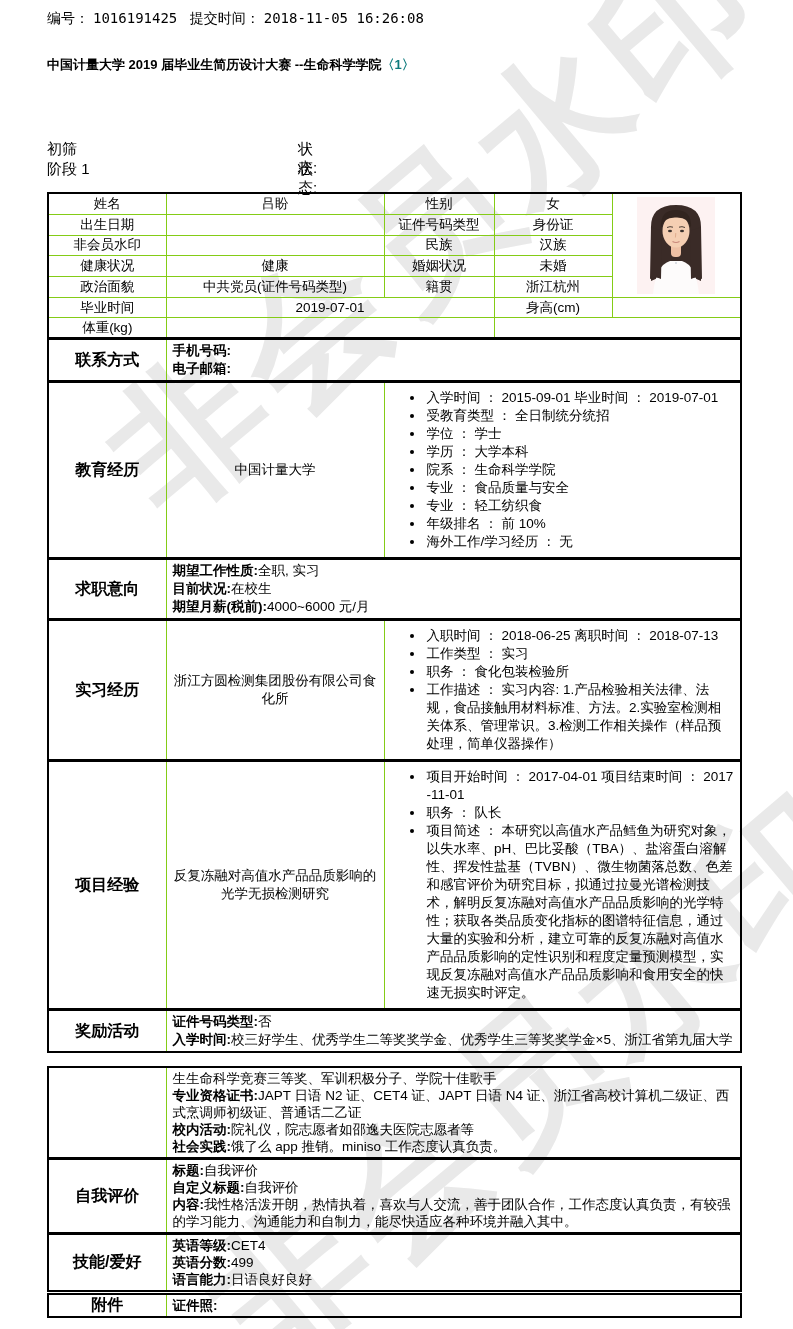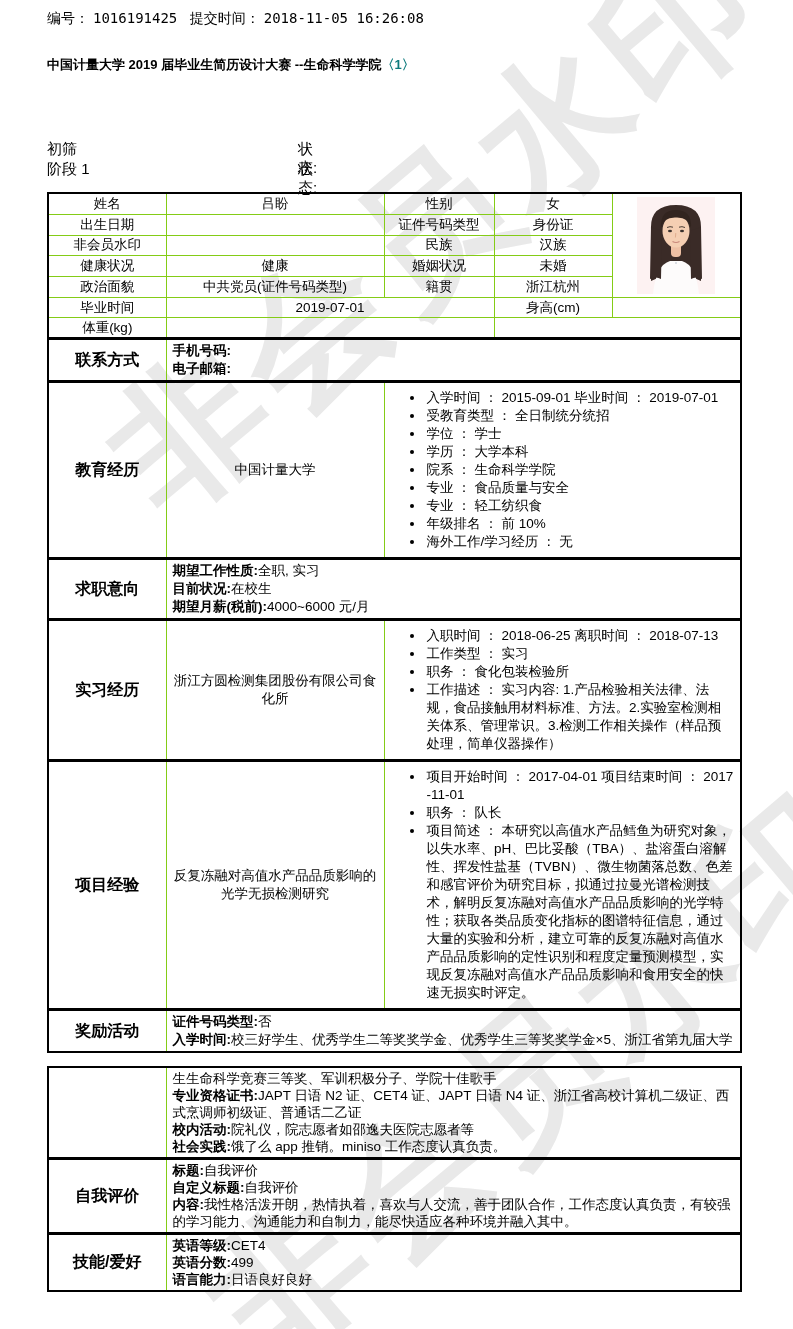--- a/index.html
+++ b/index.html
@@ -242,16 +242,22 @@
 
       <tr class="sec">
         <td class="slab">技能/爱好</td>
         <td class="content">
           <div class="ln"><b>英语等级:</b><span>CET4</span></div>
           <div class="ln"><b>英语分数:</b><span>499</span></div>
           <div class="ln"><b>语言能力:</b><span>日语良好良好</span></div>
         </td>
       </tr>
 
+      <tr class="att">
+        <td class="slab">附件</td>
+        <td class="content">
+          <div class="ln"><b>证件照:</b><span></span></div>
+        </td>
+      </tr>
     </tbody>
       </table>
   </div>
 </div>
 
 </body></html>

